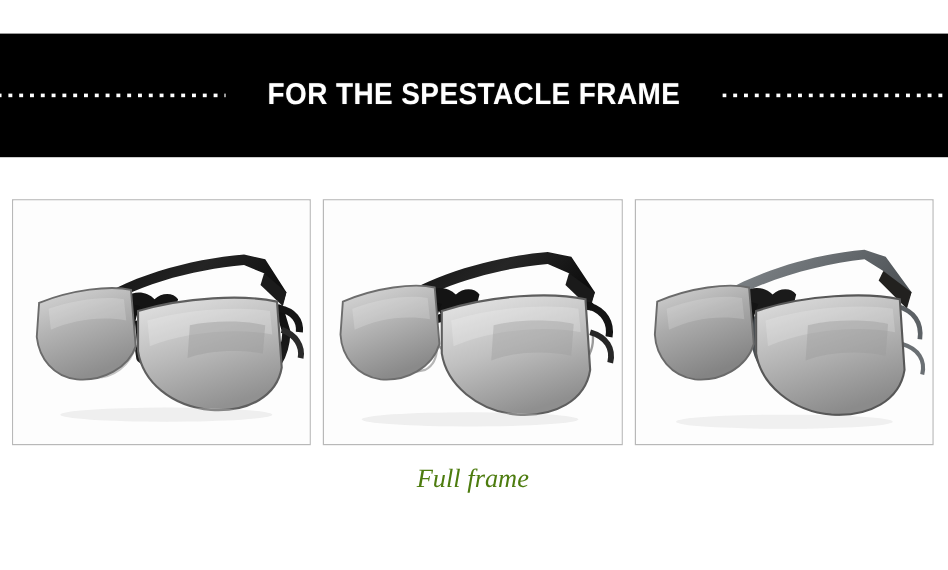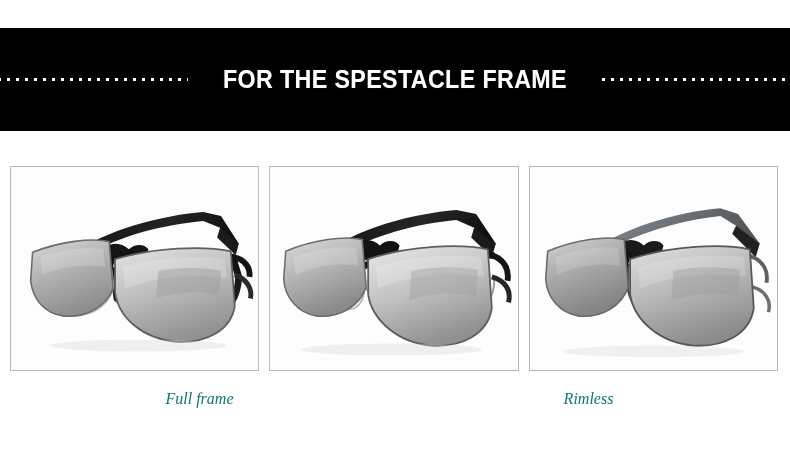--- a/index.html
+++ b/index.html
@@ -96,22 +96,22 @@
     width: 768px;
     height: 46px;
     display: flex;
     gap: 10px;
   }
   .caption {
     flex: 1 1 0;
     text-align: center;
     font-family: "Liberation Serif", serif;
     font-style: italic;
-    font-size: 16px;
-    color: #0f766e;
+    font-size: 22px;
+    color: #4d7c0f;
     line-height: 34px;
     white-space: nowrap;
   }
 </style>
 </head>
 <body>
 
 <div class="header-band">
   <div class="dot-rule left"></div>
   <div class="header-title">FOR THE SPESTACLE FRAME</div>
@@ -287,14 +287,13 @@
 
         <ellipse cx="126" cy="186" rx="92" ry="6" fill="#d7d7d7" opacity="0.35"></ellipse>
       </svg>
     </div>
   </div>
 
 </div>
 
 <div class="caption-row">
   <div class="caption">Full frame</div>
-  <div class="caption">Rimless</div>
 </div>
 
 </body></html>

